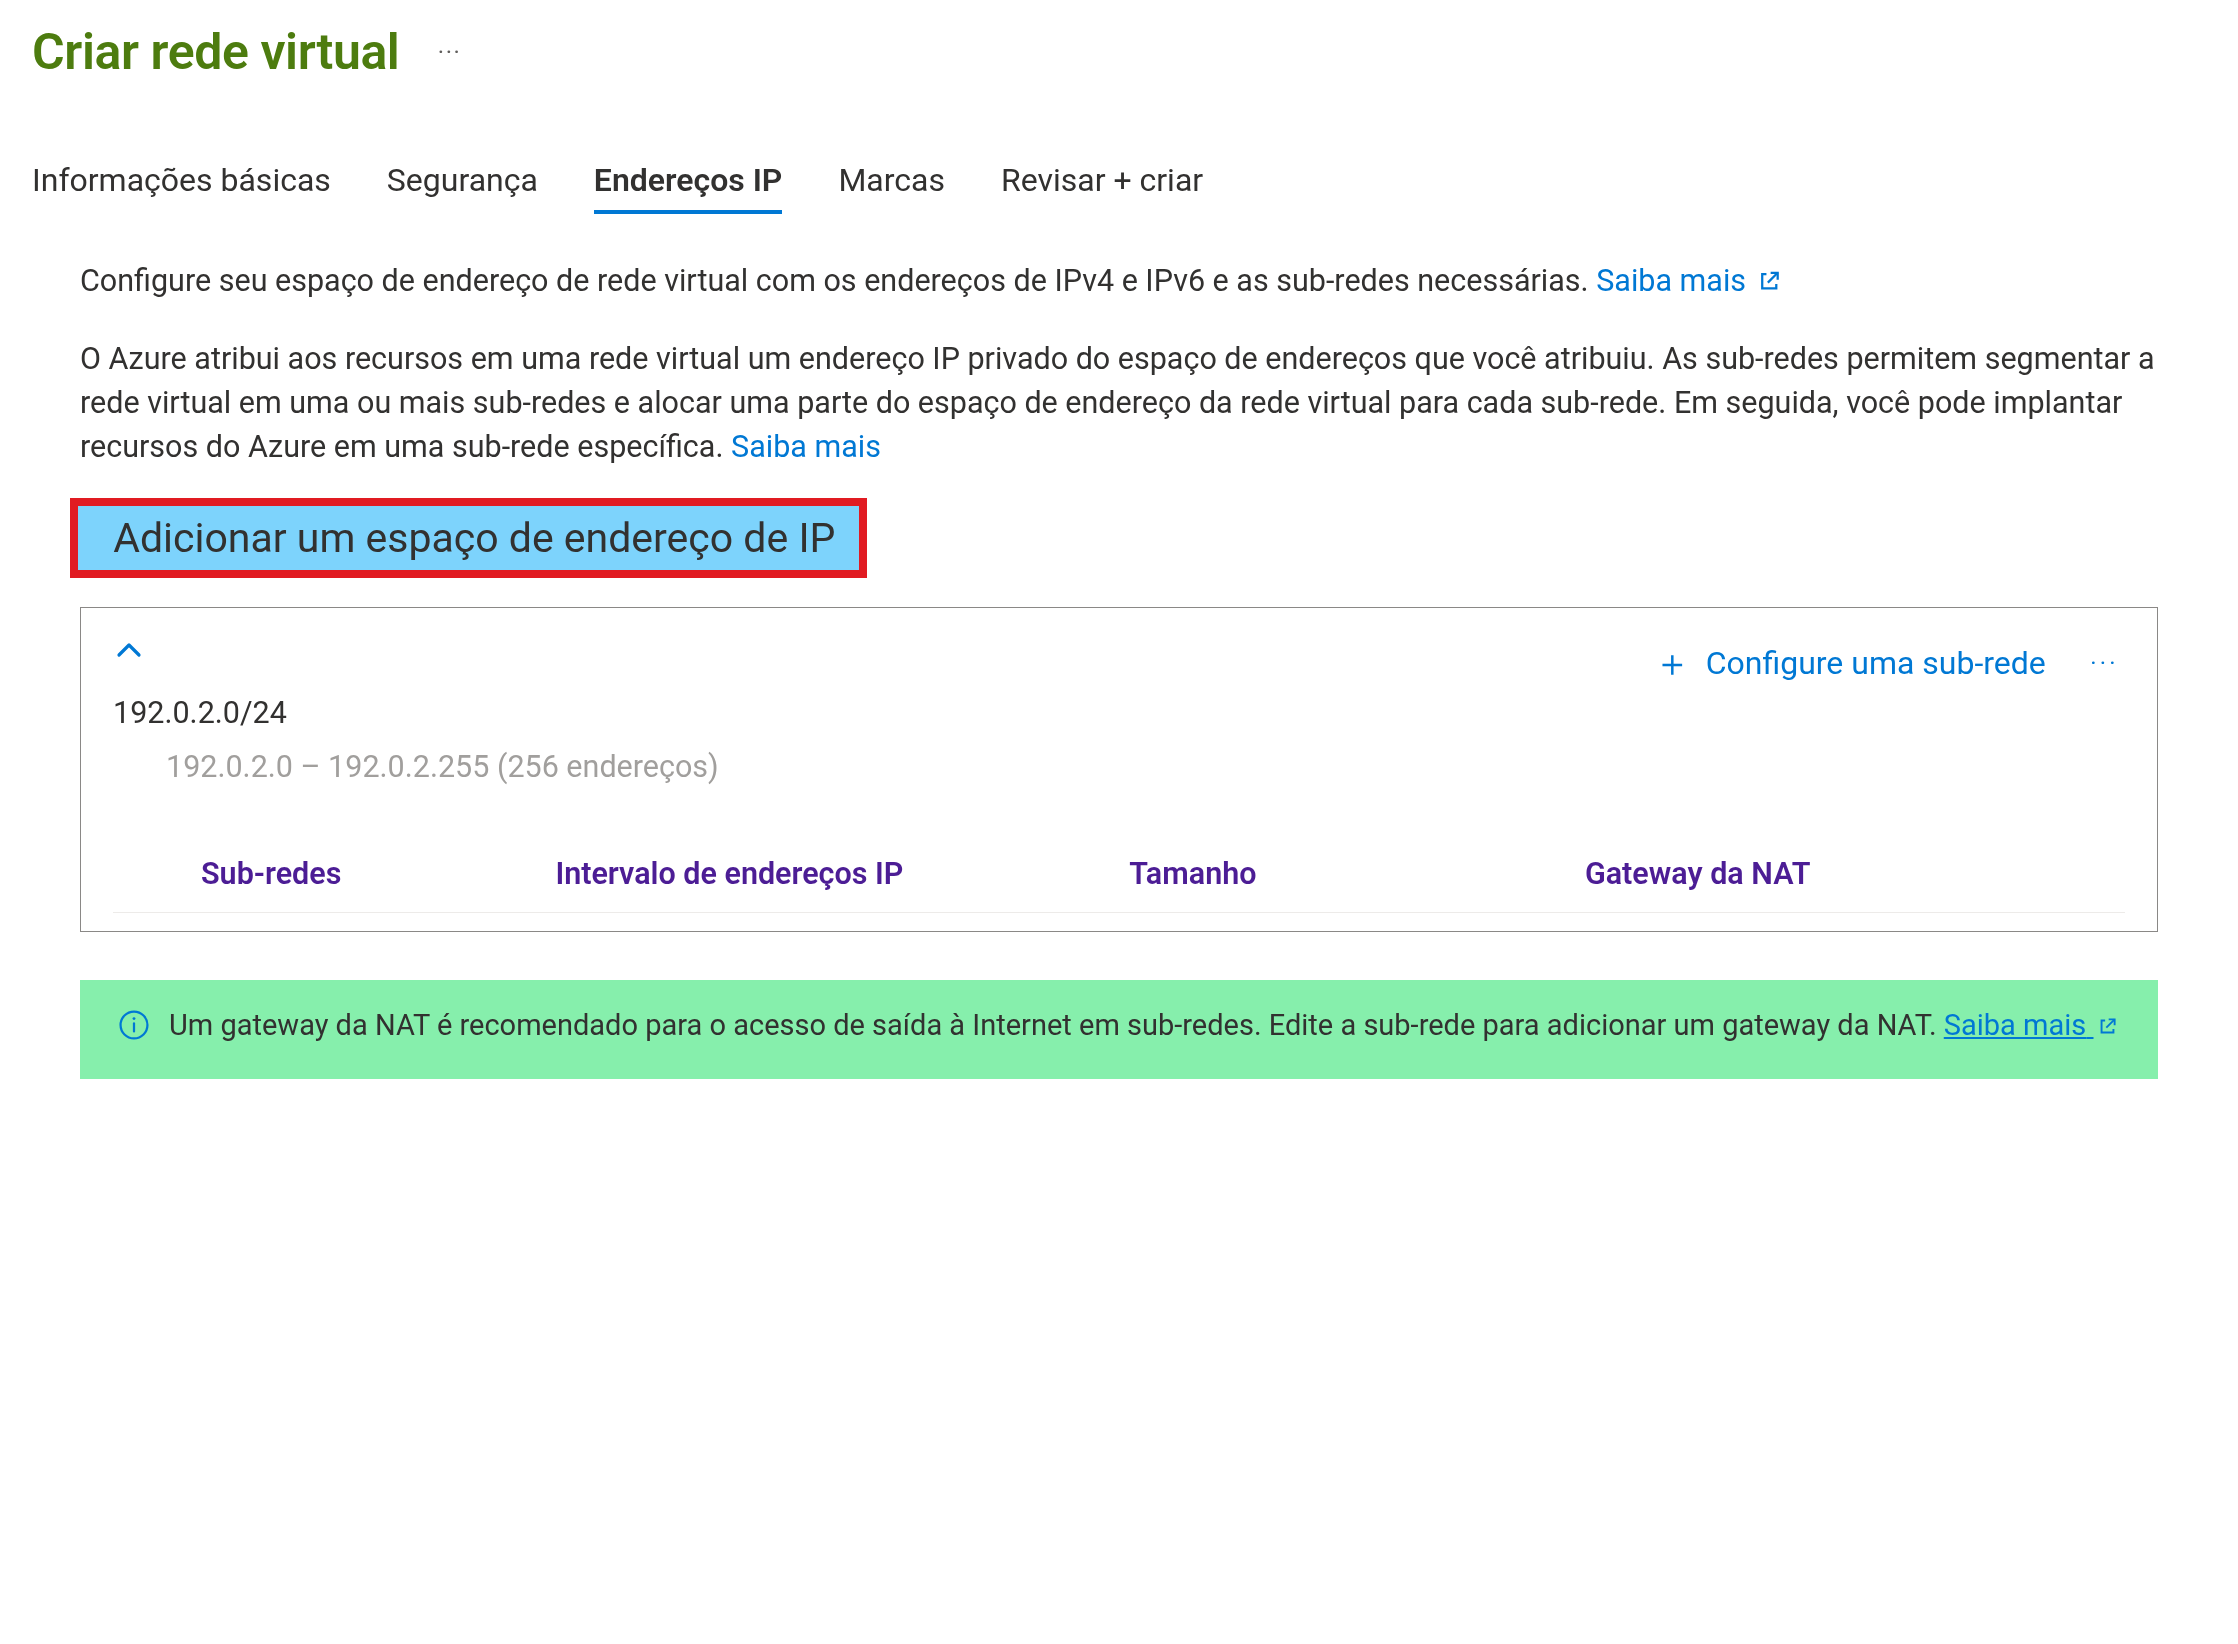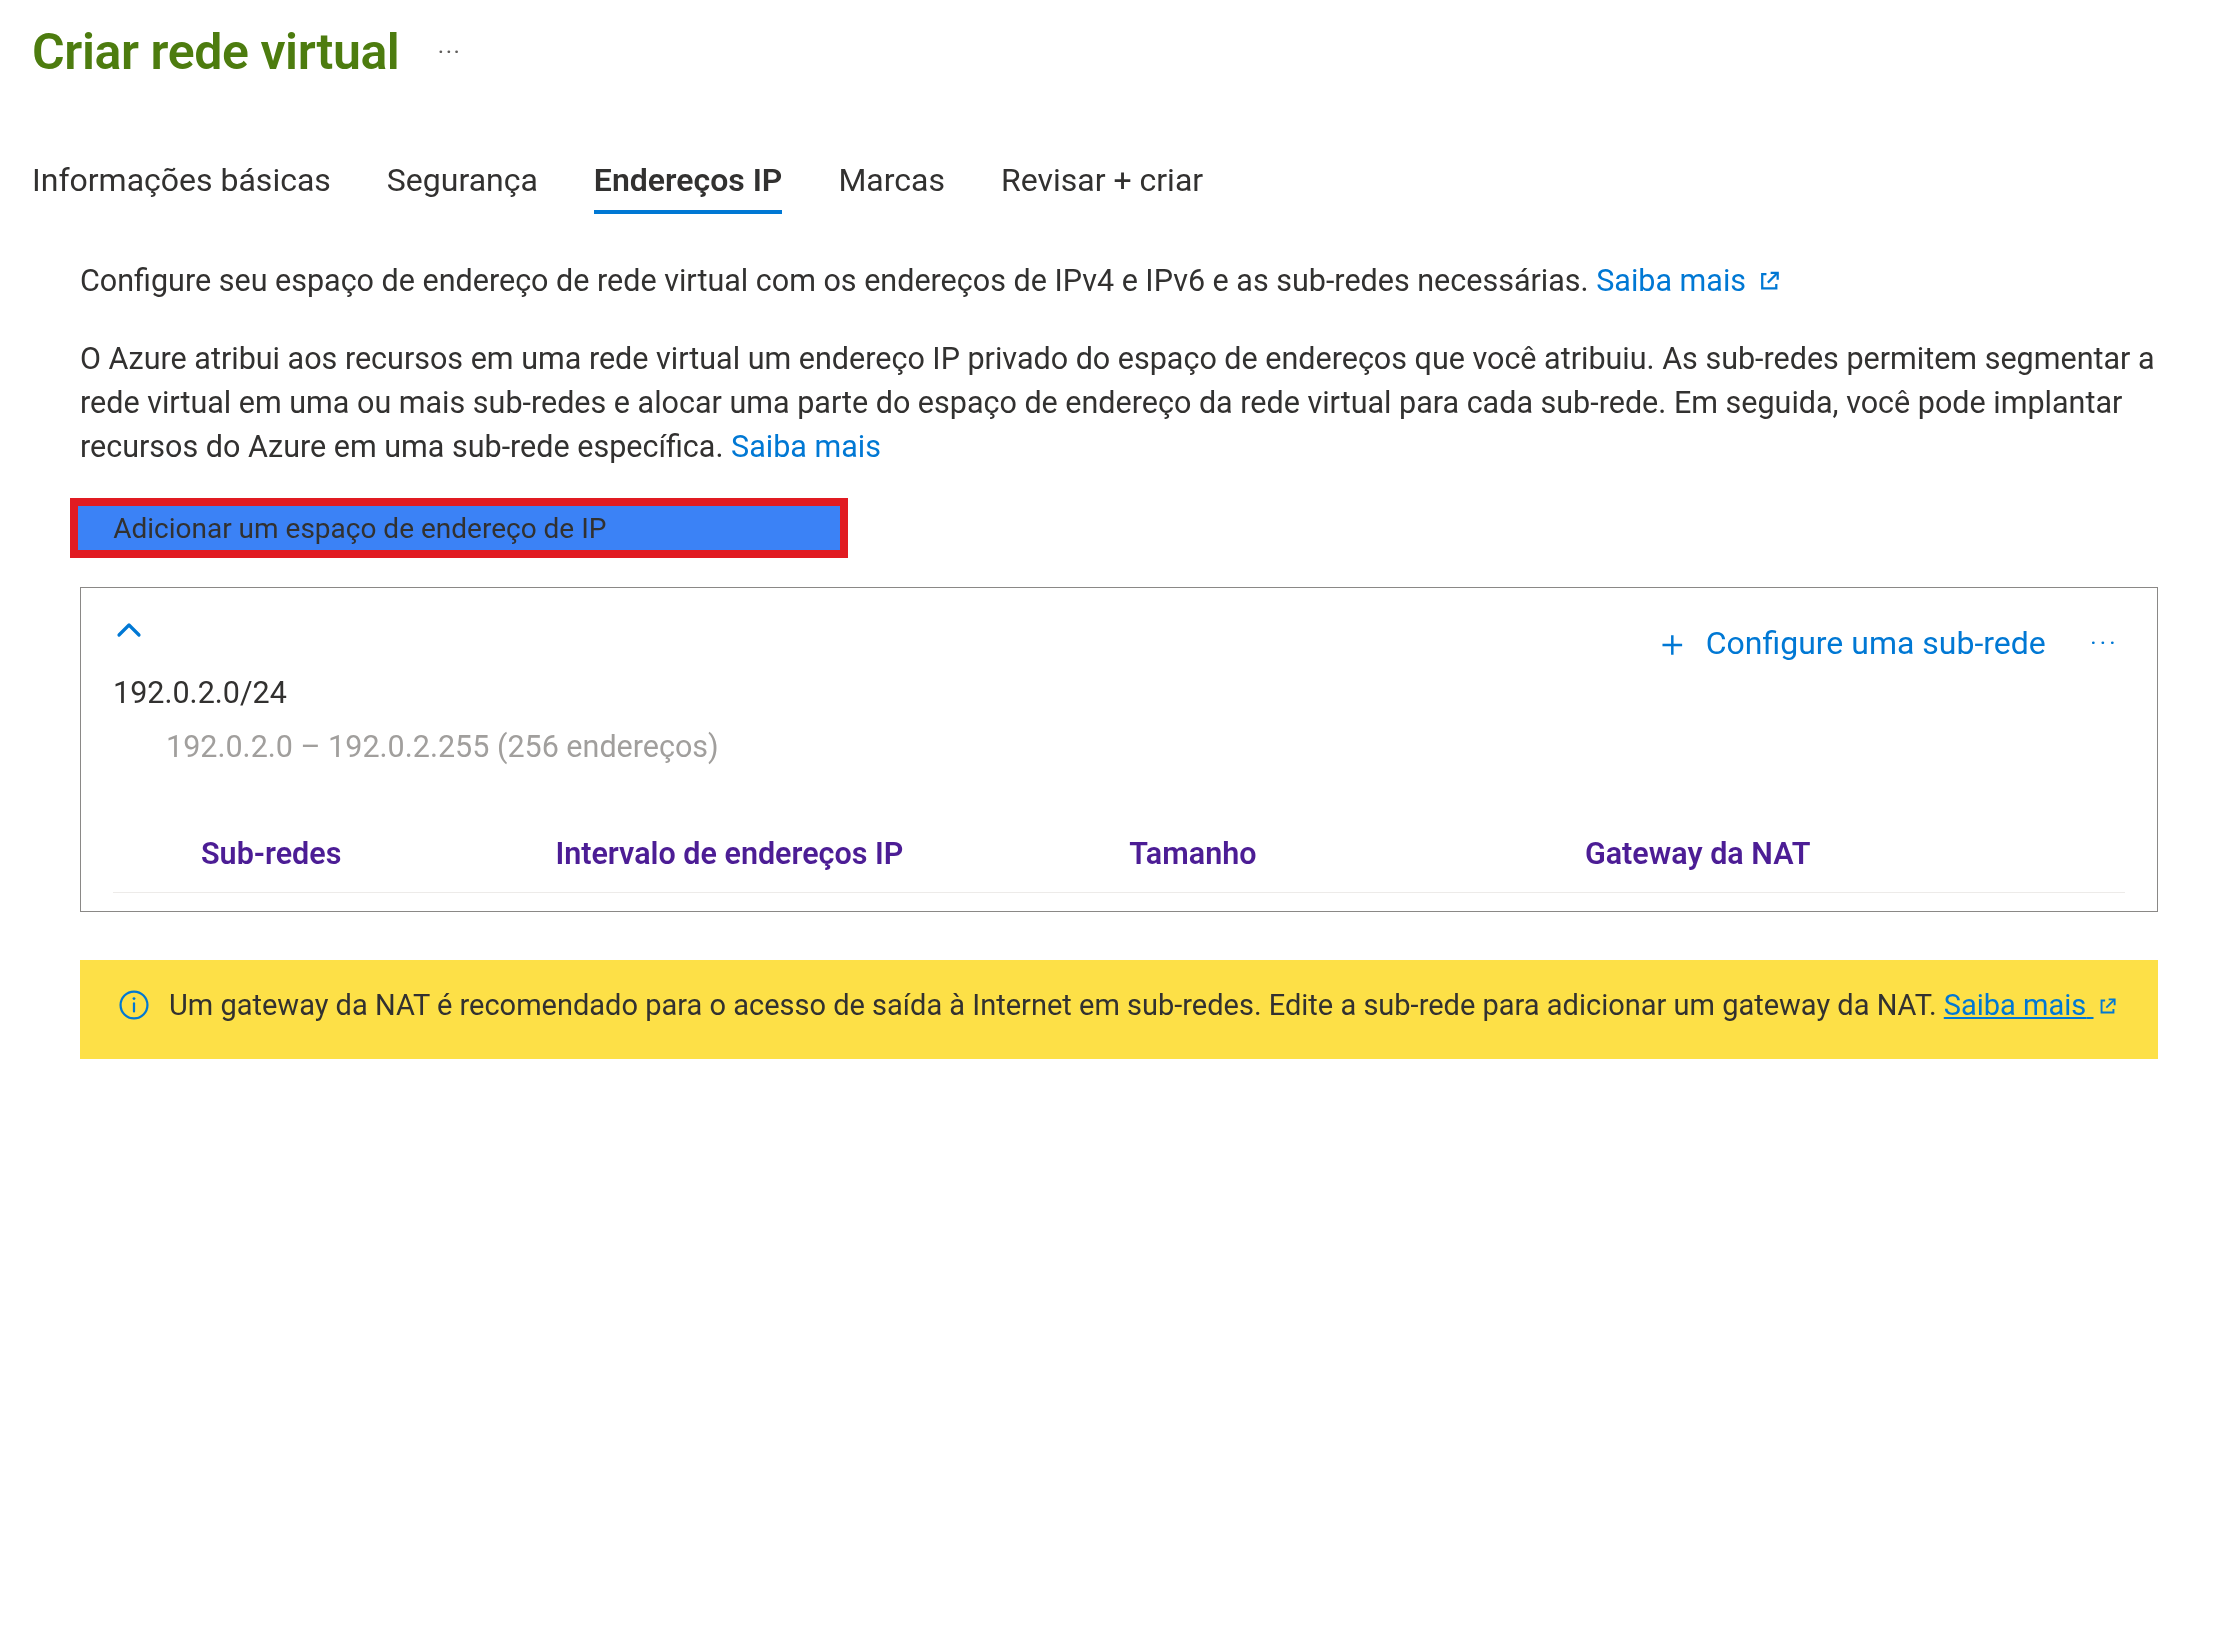--- a/index.html
+++ b/index.html
@@ -77,25 +77,25 @@
     margin-left: 4.8px;
   }
   .add-space-wrap {
     margin: 0 0 29px 38px;
   }
   .add-space-btn {
     display: inline-flex;
     align-items: center;
     border: 8px solid #e11b22;
     padding: 8px 24px 8px 11.2px;
-    font-size: 28px;
-    color: #323130;
-    cursor: pointer;
-    background: #3b82f6;
-    height: 60px;
+    font-size: 41px;
+    color: #323130;
+    cursor: pointer;
+    background: #7dd3fc;
+    height: 80px;
     min-width: 778px;
   }
   .panel {
     border: 1.6px solid #8a8886;
     margin: 0 48px 48px 48px;
     padding: 22.5px 32px 6.4px 32px;
   }
   .panel-head {
     display: flex;
     align-items: flex-start;
@@ -160,21 +160,21 @@
   }
   .th {
     font-size: 30.5px;
     font-weight: 600;
     color: #4c1d95;
   }
   .info-bar {
     display: flex;
     align-items: flex-start;
     gap: 19px;
-    background: #fde047;
+    background: #86efac;
     margin: 0 48px;
     padding: 24px 32px 27px 38px;
     font-size: 29px;
     line-height: 1.45;
     color: #323130;
   }
   .info-icon {
     flex-shrink: 0;
     margin-top: 4.8px;
   }

